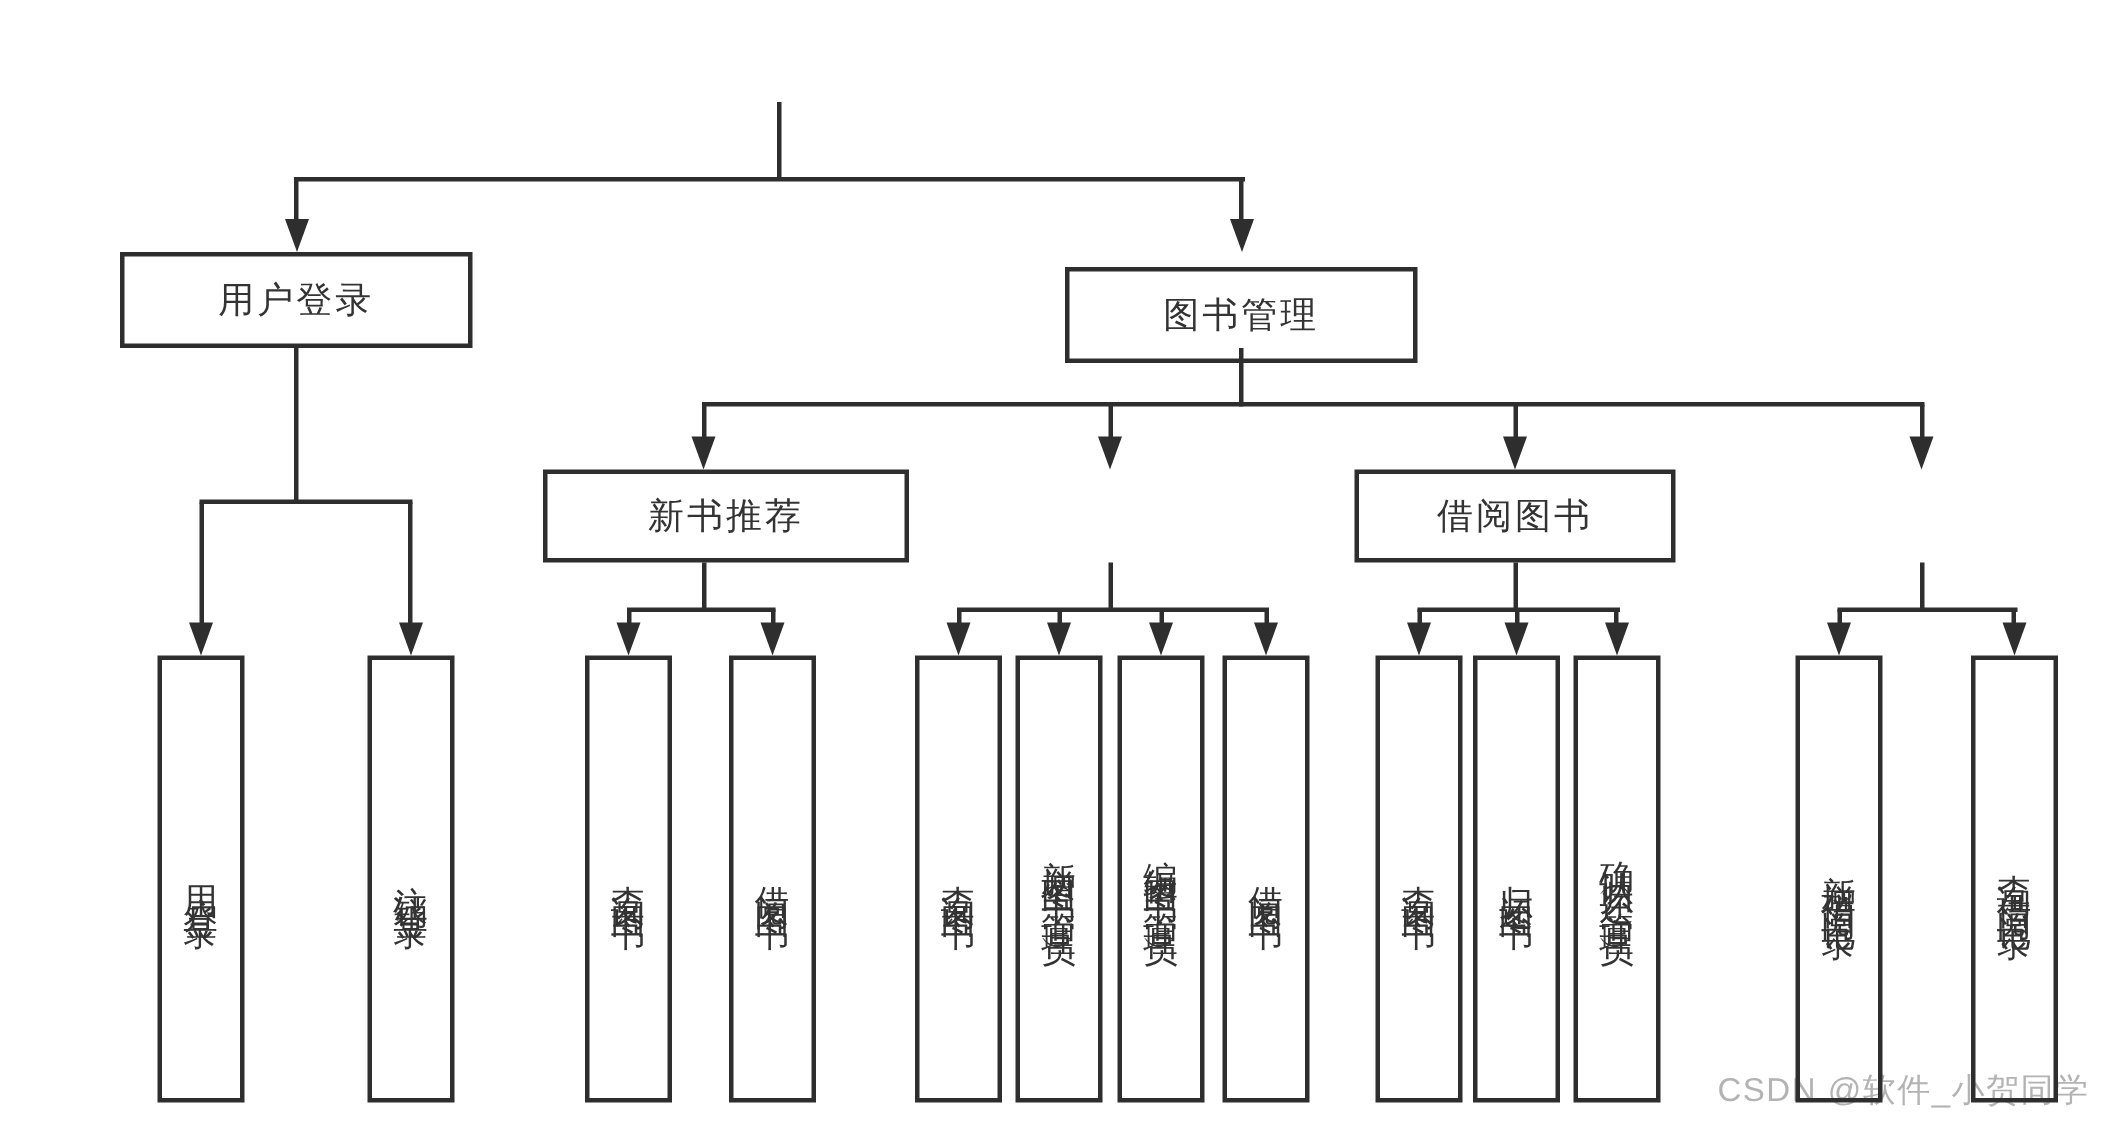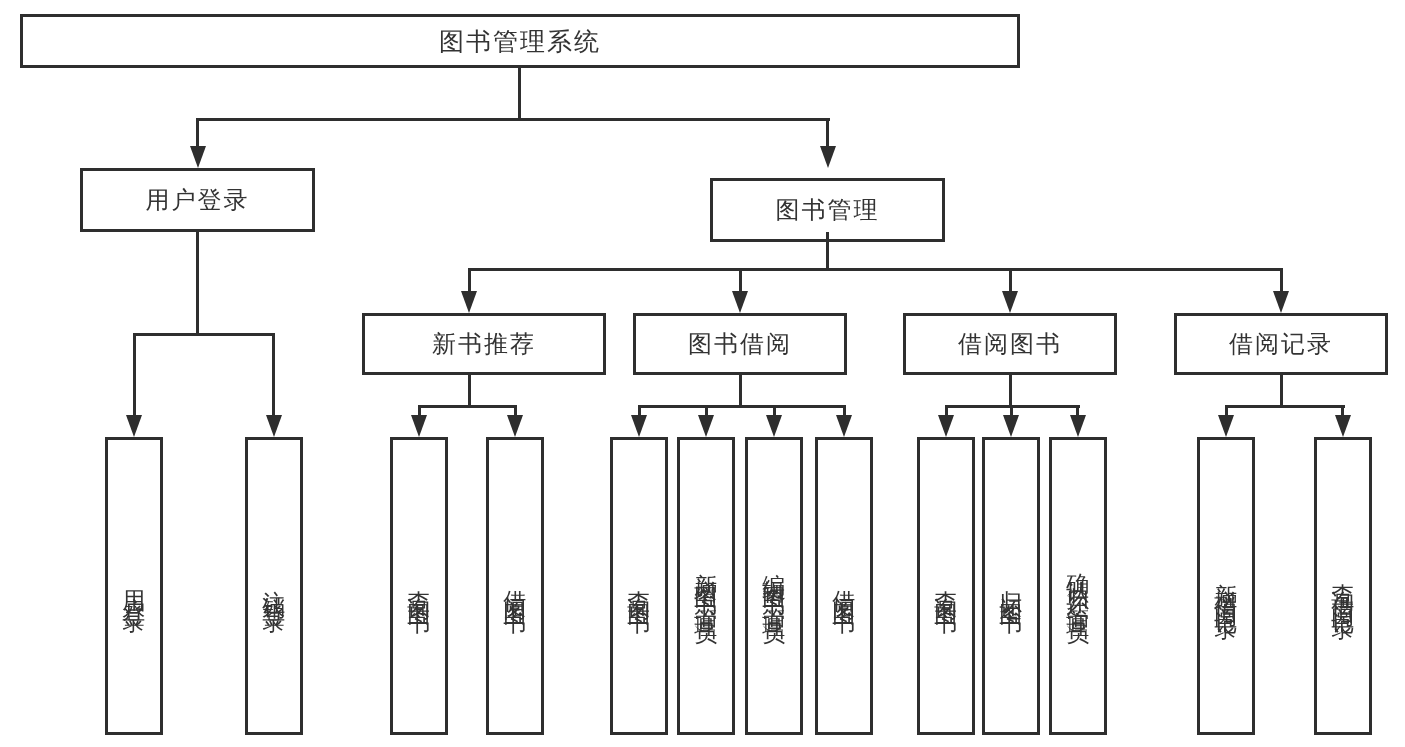--- a/index.html
+++ b/index.html
@@ -34,45 +34,37 @@
     position:absolute;top:712px;right:12px;font-size:22px;letter-spacing:1px;
     color:var(--watermark);white-space:nowrap;z-index:0;
   }
   .layer{position:absolute;inset:0;z-index:1;}
 </style>
 </head>
 <body>
 
 <div class="stage">
 
+  <div class="watermark">CSDN @软件_小贺同学</div>
 
   <div class="layer">
 
-    <div class="box" style="left:20px;top:14px;width:1000px;height:54px;">
-      <span class="hlabel root-label">图书管理系统</span>
-    </div>
 
     <div class="box" style="left:80px;top:168px;width:235px;height:64px;">
       <span class="hlabel">用户登录</span>
     </div>
     <div class="box" style="left:710px;top:168px;width:235px;height:64px;margin-top:10px;">
       <span class="hlabel">图书管理</span>
     </div>
 
     <div class="box" style="left:362px;top:313px;width:244px;height:62px;text-align:center;">
       <span class="hlabel">新书推荐</span>
     </div>
-    <div class="box" style="left:633px;top:313px;width:214px;height:62px;">
-      <span class="hlabel">图书借阅</span>
-    </div>
     <div class="box" style="left:903px;top:313px;width:214px;height:62px;">
       <span class="hlabel">借阅图书</span>
-    </div>
-    <div class="box" style="left:1174px;top:313px;width:214px;height:62px;">
-      <span class="hlabel">借阅记录</span>
     </div>
 
     <div class="box" style="left:105px;top:437px;width:58px;height:298px;">
       <span class="vtext">用户登录</span>
     </div>
     <div class="box" style="left:245px;top:437px;width:58px;height:298px;">
       <span class="vtext">注销登录</span>
     </div>
 
     <div class="box" style="left:390px;top:437px;width:58px;height:298px;">

